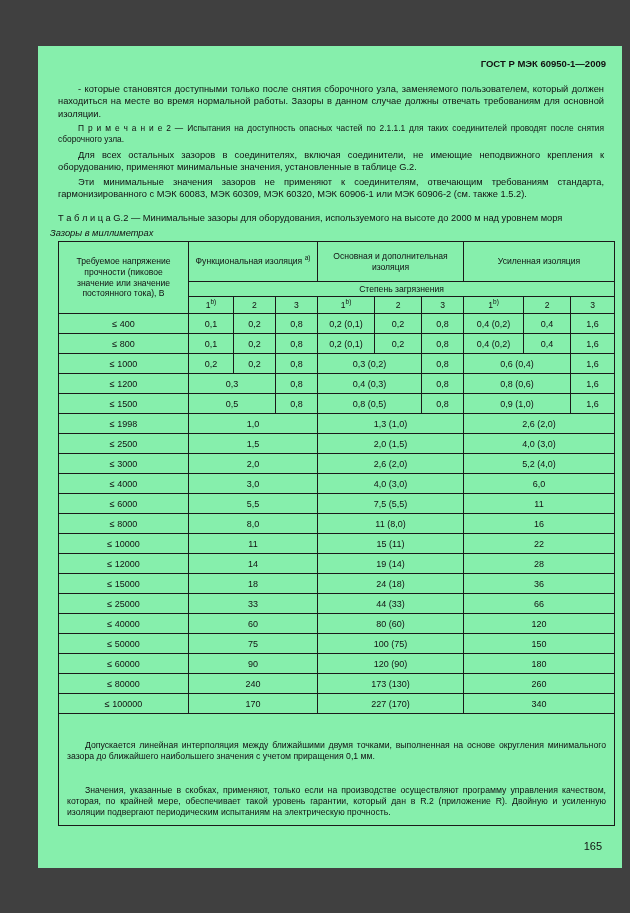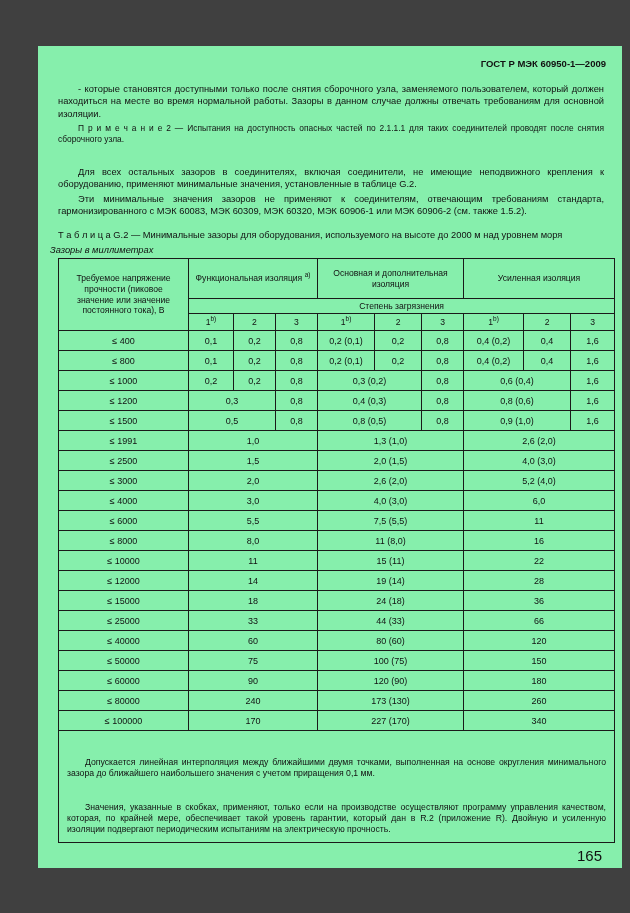--- a/index.html
+++ b/index.html
@@ -27,21 +27,21 @@
   .para {
     font-size: 9.3px;
     line-height: 1.32;
     text-indent: 20px;
     text-align: justify;
     margin: 0 4px 2px 8px;
   }
   .para.small-note {
     font-size: 8.4px;
     margin-top: 3px;
-    margin-bottom: 21px;
+    margin-bottom: 4px;
   }
   .table-caption {
     font-size: 9.3px;
     line-height: 1.3;
     margin: 12px 4px 4px 8px;
     text-align: left;
   }
   .units {
     font-size: 9.3px;
     text-align: left;
@@ -76,22 +76,22 @@
     font-size: 8.7px;
     line-height: 1.3;
     text-indent: 18px;
     text-align: justify;
     margin-bottom: 1px;
     margin-top: 22px;
   }
   .page-number {
     position: absolute;
     right: 20px;
-    bottom: 4px;
-    font-size: 15px;
+    bottom: 16px;
+    font-size: 11px;
   }
 </style>
 </head>
 <body>
 
 <div class="page">
 
   <div class="doc-header">ГОСТ Р МЭК 60950-1—2009</div>
 
   <p class="para">- которые становятся доступными только после снятия сборочного узла,  заменяемого пользователем, который должен находиться на месте во время нормальной работы. Зазоры в данном случае должны отвечать требованиям для основной изоляции.</p>
@@ -184,21 +184,21 @@
         <tr>
           <td>≤ 1500</td>
           <td colspan="2">0,5</td>
           <td>0,8</td>
           <td colspan="2">0,8 (0,5)</td>
           <td>0,8</td>
           <td colspan="2">0,9 (1,0)</td>
           <td>1,6</td>
         </tr>
         <tr>
-          <td>≤ 1991</td>
+          <td>≤ 1998</td>
           <td colspan="3">1,0</td>
           <td colspan="3">1,3 (1,0)</td>
           <td colspan="3">2,6 (2,0)</td>
         </tr>
         <tr>
           <td>≤ 2500</td>
           <td colspan="3">1,5</td>
           <td colspan="3">2,0 (1,5)</td>
           <td colspan="3">4,0 (3,0)</td>
         </tr>

